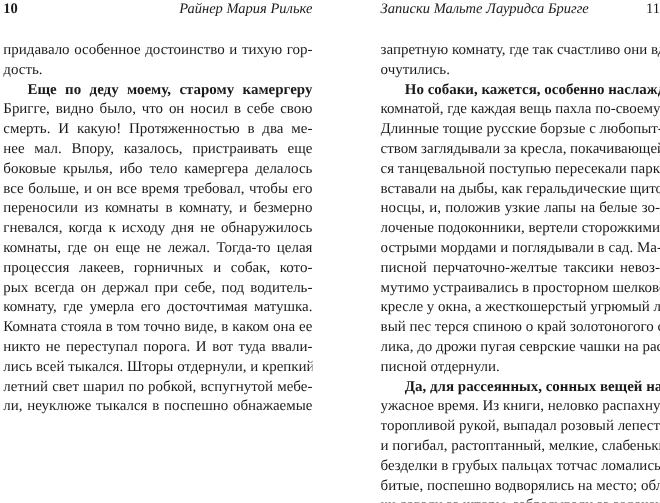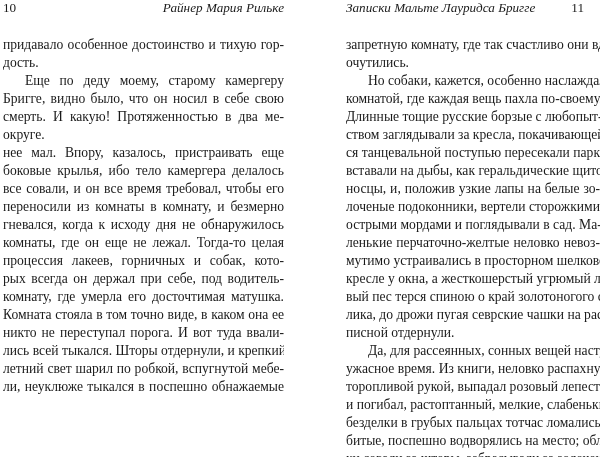--- a/index.html
+++ b/index.html
@@ -4,48 +4,47 @@
 <style>
   html, body { margin:0; padding:0; background:#ffffff; }
   body { width:600px; height:457px; overflow:hidden; position:relative;
          font-family:"Liberation Serif","DejaVu Serif",serif; color:#1a1a1a; }
   .page { position:absolute; top:0; }
   .page.left { left:0; width:292px; }
   .page.right { left:346px; width:254px; }
   .header { position:absolute; top:0; left:0; right:0; height:16px; font-size:13.2px; line-height:16px; }
   .header .num { position:absolute; top:0; }
   .header .run { position:absolute; top:0; font-style:italic;text-align:center; }
-  .left .header .num { left:3px; }
+  .left .header .num { left:3px;font-weight:bold; }
   .left .header .run { right:8px; }
   .right .header .run { left:0; }
-  .right .header .num { right:16px;text-align:right; }
+  .right .header .num { right:0;text-align:right; }
   .body { position:absolute; top:36px; left:0; right:0; font-size:13.6px; line-height:18px; text-align:justify; }
   .left .body { left:3px; right:8px; }
   .line { display:block; white-space:nowrap; text-align:justify; text-align-last:justify; height:18px; overflow:hidden; }
   .line.last { text-align-last:left; }
-  .line.indent { padding-left:22px; }
+  .line.indent { padding-left:22px;font-weight:bold; }
 </style>
 </head>
 <body>
 
 <div class="page left">
   <div class="header">
     <span class="num">10</span>
     <span class="run">Райнер Мария Рильке</span>
   </div>
   <div class="body" id="left-body">
       <span class="line">придавало особенное достоинство и тихую гор-</span>
       <span class="line last">дость.</span>
       <span class="line indent">Еще по деду моему, старому камергеру</span>
       <span class="line">Бригге, видно было, что он носил в себе свою</span>
       <span class="line">смерть. И какую! Протяженностью в два ме-</span>
-      <span class="line last">округе.</span>
       <span class="line">нее мал. Впору, казалось, пристраивать еще</span>
       <span class="line">боковые крылья, ибо тело камергера делалось</span>
-      <span class="line">все совали, и он все время требовал, чтобы его</span>
+      <span class="line">все больше, и он все время требовал, чтобы его</span>
       <span class="line">переносили из комнаты в комнату, и безмерно</span>
       <span class="line">гневался, когда к исходу дня не обнаружилось</span>
       <span class="line">комнаты, где он еще не лежал. Тогда-то целая</span>
       <span class="line">процессия лакеев, горничных и собак, кото-</span>
       <span class="line">рых всегда он держал при себе, под водитель-</span>
       <span class="line">комнату, где умерла его досточтимая матушка.</span>
       <span class="line">Комната стояла в том точно виде, в каком она ее</span>
       <span class="line">никто не переступал порога. И вот туда ввали-</span>
       <span class="line">лись всей тыкался. Шторы отдернули, и крепкий</span>
       <span class="line">летний свет шарил по робкой, вспугнутой мебе-</span>
@@ -63,21 +62,21 @@
       <span class="line last">очутились.</span>
       <span class="line indent">Но собаки, кажется, особенно наслаждались</span>
       <span class="line">комнатой, где каждая вещь пахла по-своему.</span>
       <span class="line">Длинные тощие русские борзые с любопыт-</span>
       <span class="line">ством заглядывали за кресла, покачивающей-</span>
       <span class="line">ся танцевальной поступью пересекали паркет,</span>
       <span class="line">вставали на дыбы, как геральдические щито-</span>
       <span class="line">носцы, и, положив узкие лапы на белые зо-</span>
       <span class="line">лоченые подоконники, вертели сторожкими,</span>
       <span class="line">острыми мордами и поглядывали в сад. Ма-</span>
-      <span class="line">ленькие перчаточно-желтые неловко невоз-</span>
+      <span class="line">писной перчаточно-желтые таксики невоз-</span>
       <span class="line">мутимо устраивались в просторном шелковом</span>
       <span class="line">кресле у окна, а жесткошерстый угрюмый лега-</span>
       <span class="line">вый пес терся спиною о край золотоногого сто-</span>
       <span class="line">лика, до дрожи пугая севрские чашки на рас-</span>
       <span class="line last">писной отдернули.</span>
       <span class="line indent">Да, для рассеянных, сонных вещей наступило</span>
       <span class="line">ужасное время. Из книги, неловко распахнутой</span>
       <span class="line">торопливой рукой, выпадал розовый лепесток</span>
       <span class="line">и погибал, растоптанный, мелкие, слабенькие</span>
       <span class="line">безделки в грубых пальцах тотчас ломались и,</span>

